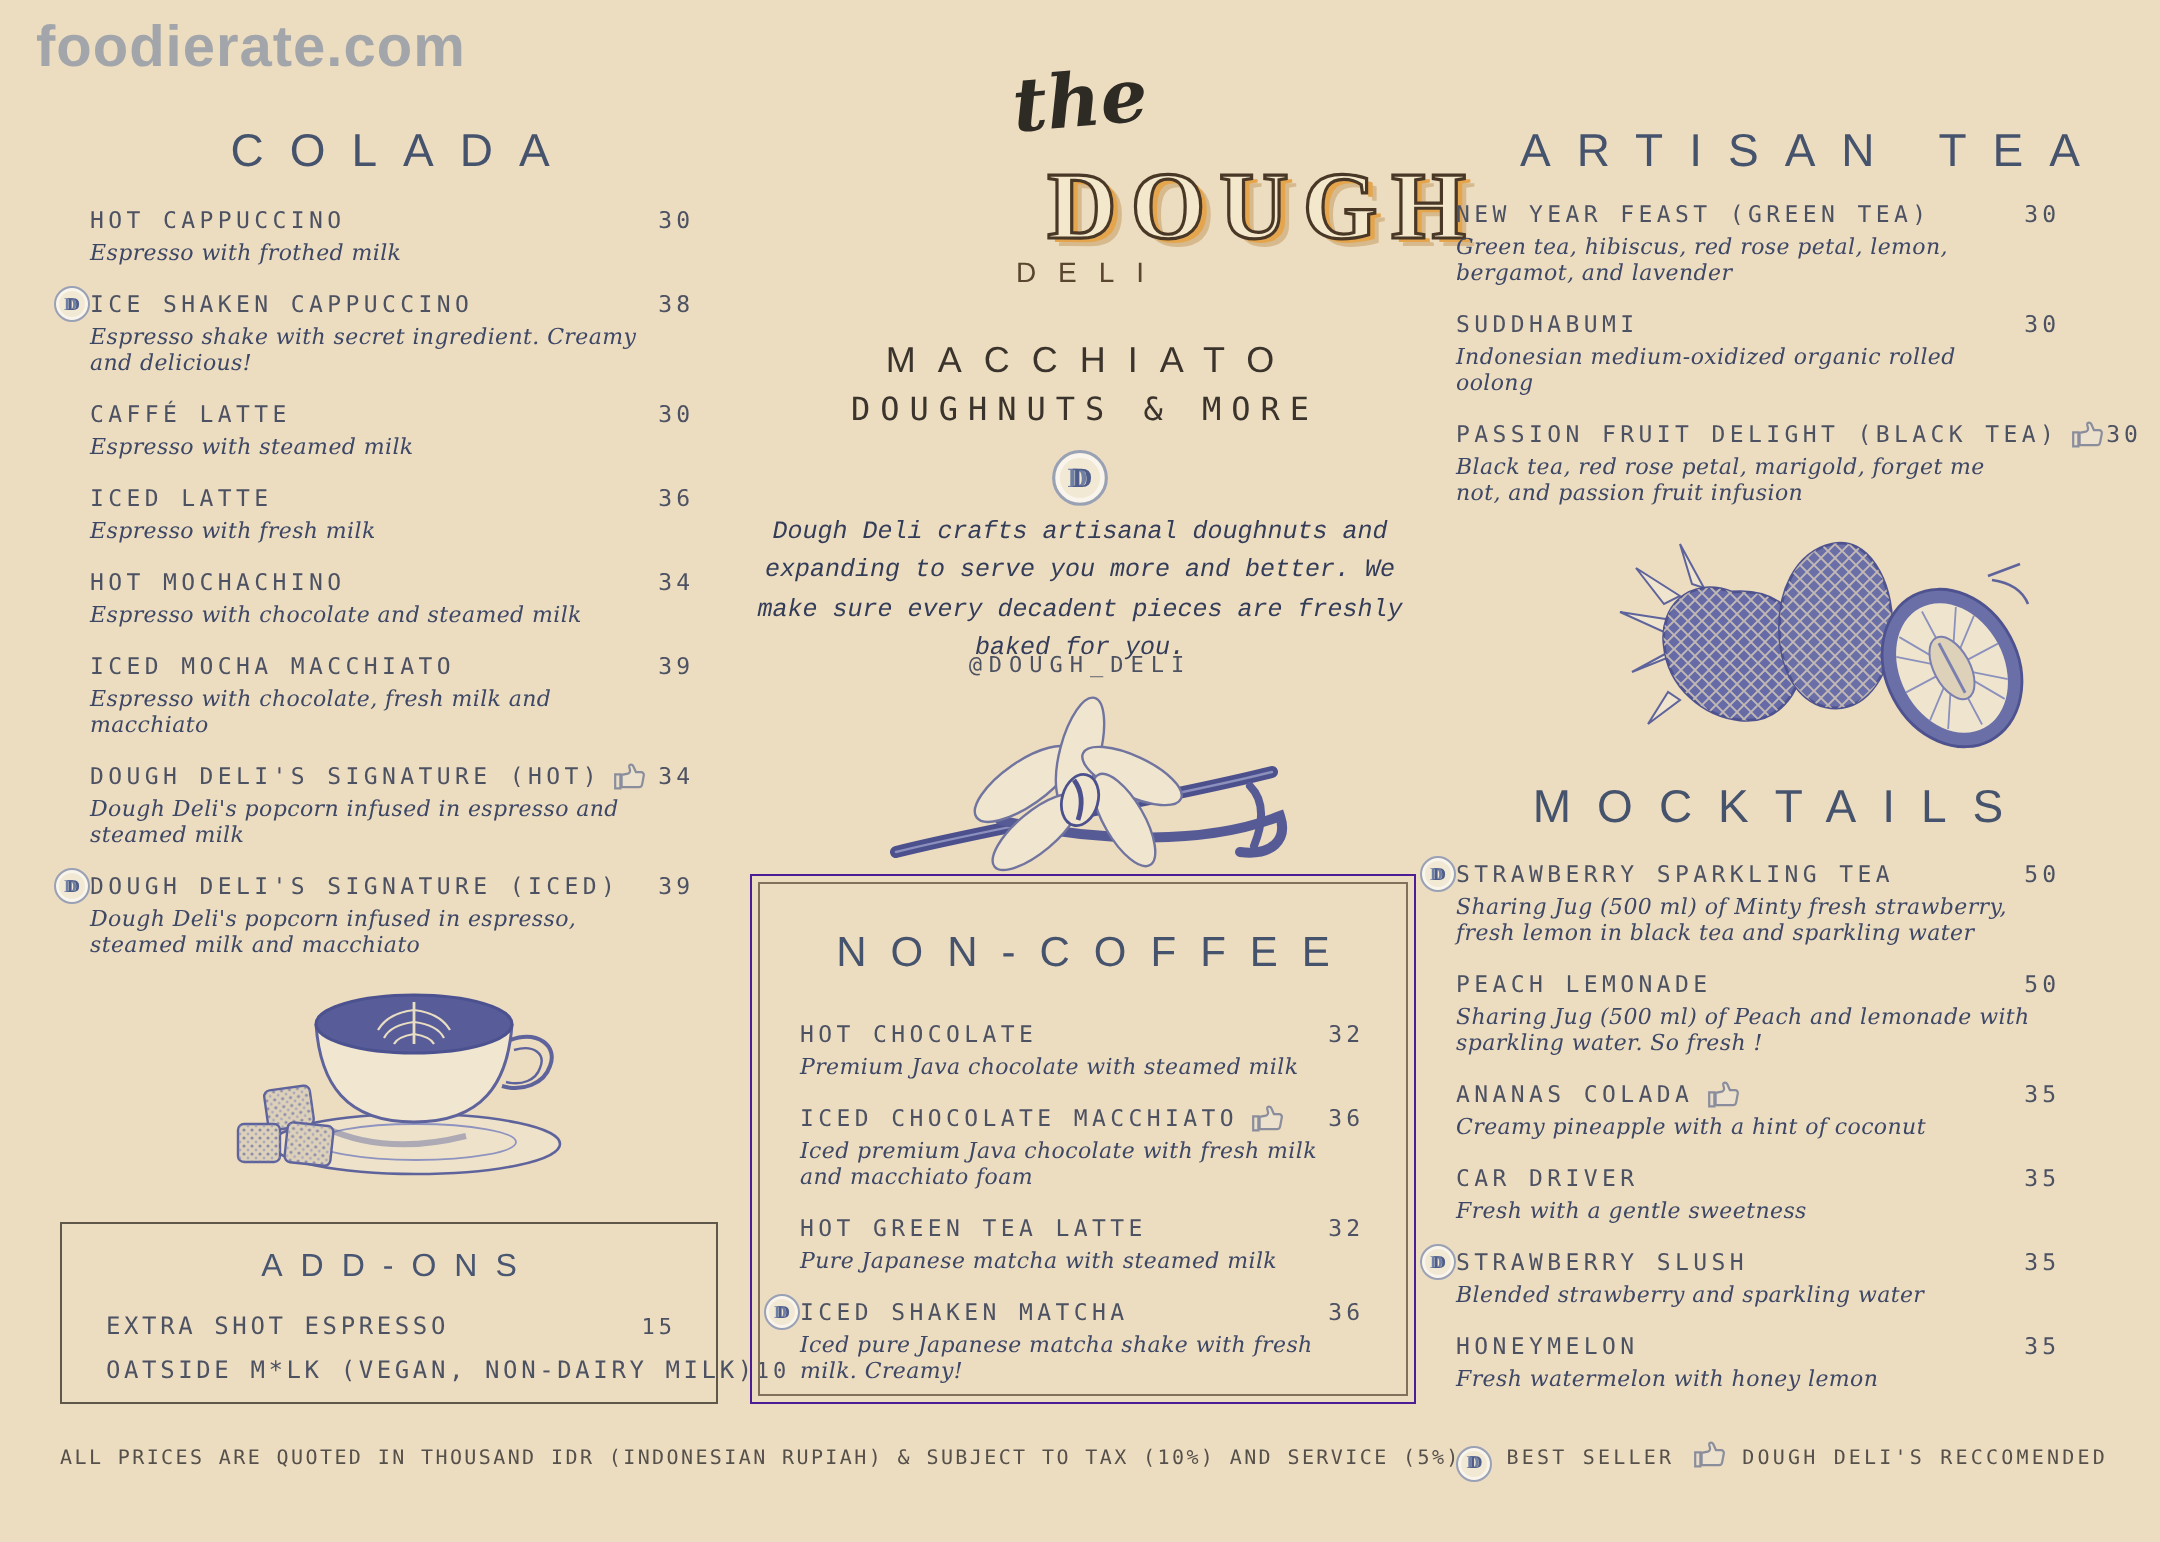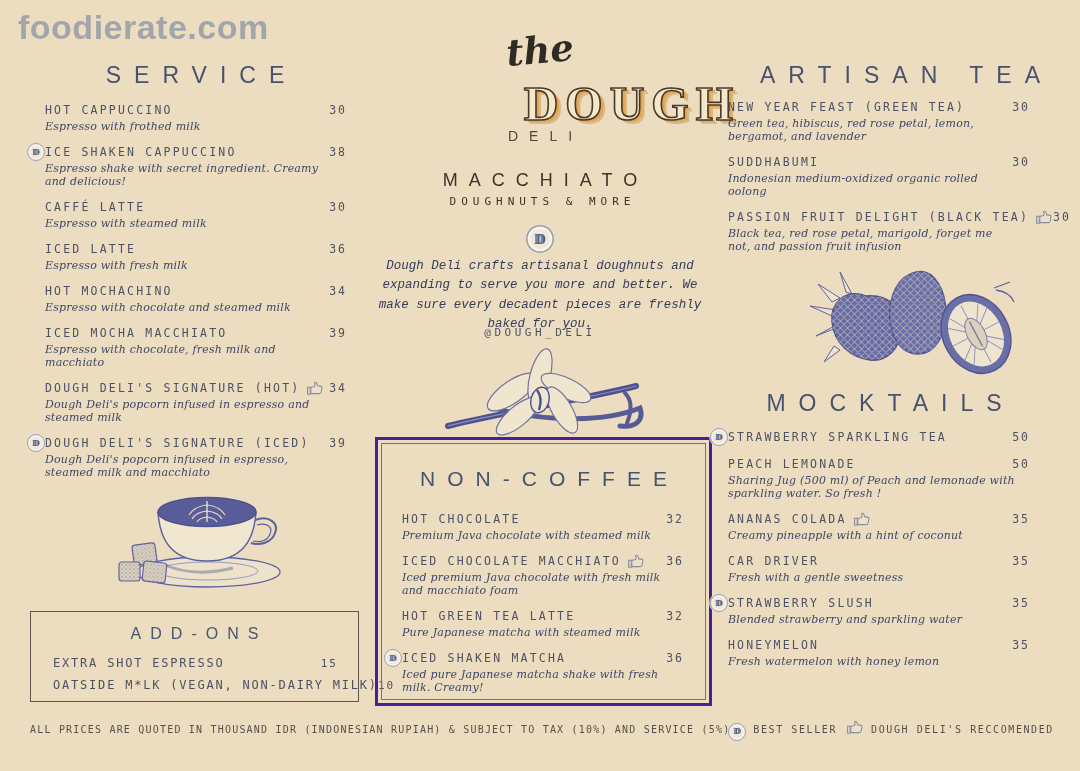--- a/index.html
+++ b/index.html
@@ -1,20 +1,20 @@
 <!DOCTYPE html>
 <html><head>
 <meta charset="utf-8">
 <style>
   html,body{margin:0;padding:0;background:#d8cbb0;}
   .page{position:relative;width:1080px;height:771px;background:#ecdcc0;overflow:hidden;
         font-family:"DejaVu Sans Mono",monospace;color:#4d5263;}
   
   .watermark{position:absolute;left:18px;top:8px;font-family:"Liberation Sans",sans-serif;
-             font-size:34px;font-weight:600;color:#a2a6ab;letter-spacing:.5px;}
+             font-size:29px;font-weight:600;color:#a2a6ab;letter-spacing:.5px;}
   .section-title{position:absolute;font-family:"Liberation Sans",sans-serif;font-weight:400;
                  color:#46536d;letter-spacing:13px;font-size:23px;text-align:center;text-indent:13px;}
   
   .menu-list{position:absolute;}
   .menu-list .item{margin-bottom:12px;}
   .item-head{display:flex;align-items:flex-start;position:relative;}
   .item-name{font-size:11.5px;letter-spacing:2.2px;color:#4d5263;line-height:15px;white-space:nowrap;}
   .item-price{margin-left:auto;font-size:11.5px;letter-spacing:2px;color:#4d5263;line-height:15px;}
   .item-desc{font-family:"DejaVu Serif",serif;font-style:italic;font-size:11px;color:#3d4766;
              margin-top:2px;line-height:13px;letter-spacing:.2px;}
@@ -33,39 +33,39 @@
   .legend-icon .thumb-icon{margin-left:0;}
   
   .addons-box{position:absolute;left:30px;top:611px;width:327px;height:89px;border:1.5px solid #5f584a;}
   .addons-title{margin-top:13px;text-align:center;font-family:"Liberation Sans",sans-serif;
                 letter-spacing:9px;text-indent:9px;font-size:16px;color:#495671;}
   .addons-list{position:absolute;left:22px;right:20px;top:44px;}
   .addons-list .item{margin-bottom:7px;}
   .addons-list .item-name{font-size:12px;letter-spacing:1.8px;}
   .addons-list .item-price{font-size:11px;}
   
-  .nc-box{position:absolute;left:375px;top:437px;width:331px;height:263px;border:3px solid #4c1d95;}
+  .nc-box{position:absolute;left:375px;top:437px;width:331px;height:263px;border:1px solid #4c1d95;}
   .nc-inner{position:absolute;inset:3px;border:1px solid #81705b;}
   .nc-title{position:absolute;left:0;right:0;top:27px;font-size:21px;letter-spacing:12px;text-indent:12px;
             text-align:center;font-family:"Liberation Sans",sans-serif;color:#46536d;}
   .nc-list{left:24px;top:72px;width:282px;}
   
   .brand-the{position:absolute;left:440px;top:28px;width:200px;text-align:center;
              font-family:"DejaVu Serif",serif;font-style:italic;font-weight:bold;font-size:37px;
              color:#2e2a24;transform:rotate(-5deg);}
   .brand-dough{position:absolute;left:340px;top:76px;width:400px;text-align:right;
                font-family:"Liberation Serif",serif;font-weight:700;font-size:48px;letter-spacing:7px;text-indent:7px;
                color:#f4e8cc;-webkit-text-stroke:1.6px #4a3826;
                text-shadow:3px 2px 0 #e4a54d,5px 4px 0 rgba(176,120,44,.35);}
   .brand-deli{position:absolute;left:440px;top:128px;width:200px;text-align:center;
               font-family:"Liberation Sans",sans-serif;font-size:14px;letter-spacing:11px;text-indent:11px;color:#5a452e;}
   .brand-artisanal{position:absolute;left:390px;top:170px;width:300px;text-align:center;
                    font-family:"Liberation Sans",sans-serif;font-size:18px;letter-spacing:11px;text-indent:11px;color:#3a342c;}
   .brand-sub{position:absolute;left:390px;top:195px;width:300px;text-align:center;
-             font-size:11px;letter-spacing:5px;text-indent:5px;color:#3a342c;}
+             font-size:16px;letter-spacing:5px;text-indent:5px;color:#3a342c;}
   .brand-monogram{position:absolute;left:0;right:0;top:221px;display:flex;justify-content:center;}
   .brand-monogram .dd-badge{transform:scale(1.55);transform-origin:center top;}
   .about-text{position:absolute;left:368px;top:257px;width:344px;text-align:center;
               font-family:Liberation Mono, monospace;font-style:italic;font-size:12.5px;line-height:1.55;color:#333c58;}
   .about-handle{position:absolute;left:390px;top:326px;width:300px;text-align:center;
                 font-size:11px;letter-spacing:3.5px;color:#4d5263;}
   
   .illus{position:absolute;}
   
   .disclaimer{position:absolute;left:30px;top:724px;font-size:10px;letter-spacing:1.2px;color:#55504a;}
@@ -73,21 +73,21 @@
   .legend-item{display:flex;align-items:center;gap:7px;}
   .legend-label{font-size:10px;letter-spacing:1.6px;color:#55504a;}
 </style>
 </head>
 <body>
 
 <div class="page">
 
   <div class="watermark">foodierate.com</div>
 
-  <div class="section-title" style="left:40px;top:62px;width:310px;">SERVICE</div>
+  <div class="section-title" style="left:40px;top:62px;width:310px;">COLADA</div>
   <div class="menu-list coffee-list" style="left:45px;top:103px;width:302px;">
       <div class="item">
         <div class="item-head">
           <span class="item-name">HOT CAPPUCCINO</span>
           <span class="item-price">30</span>
         </div>
         <div class="item-desc">Espresso with frothed milk</div>
       </div>
       <div class="item">
         <div class="item-head">
@@ -337,20 +337,21 @@
   <div class="menu-list mock-list" style="left:728px;top:430px;width:302px;">
       <div class="item">
         <div class="item-head">
           <span class="dd-badge">
             <span class="d d1">D</span>
             <span class="d d2">D</span>
           </span>
           <span class="item-name">STRAWBERRY SPARKLING TEA</span>
           <span class="item-price">50</span>
         </div>
+        <div class="item-desc">Sharing Jug (500 ml) of Minty fresh strawberry, fresh lemon in black tea and sparkling water</div>
       </div>
       <div class="item">
         <div class="item-head">
           <span class="item-name">PEACH LEMONADE</span>
           <span class="item-price">50</span>
         </div>
         <div class="item-desc">Sharing Jug (500 ml) of Peach and lemonade with sparkling water. So fresh !</div>
       </div>
       <div class="item">
         <div class="item-head">

